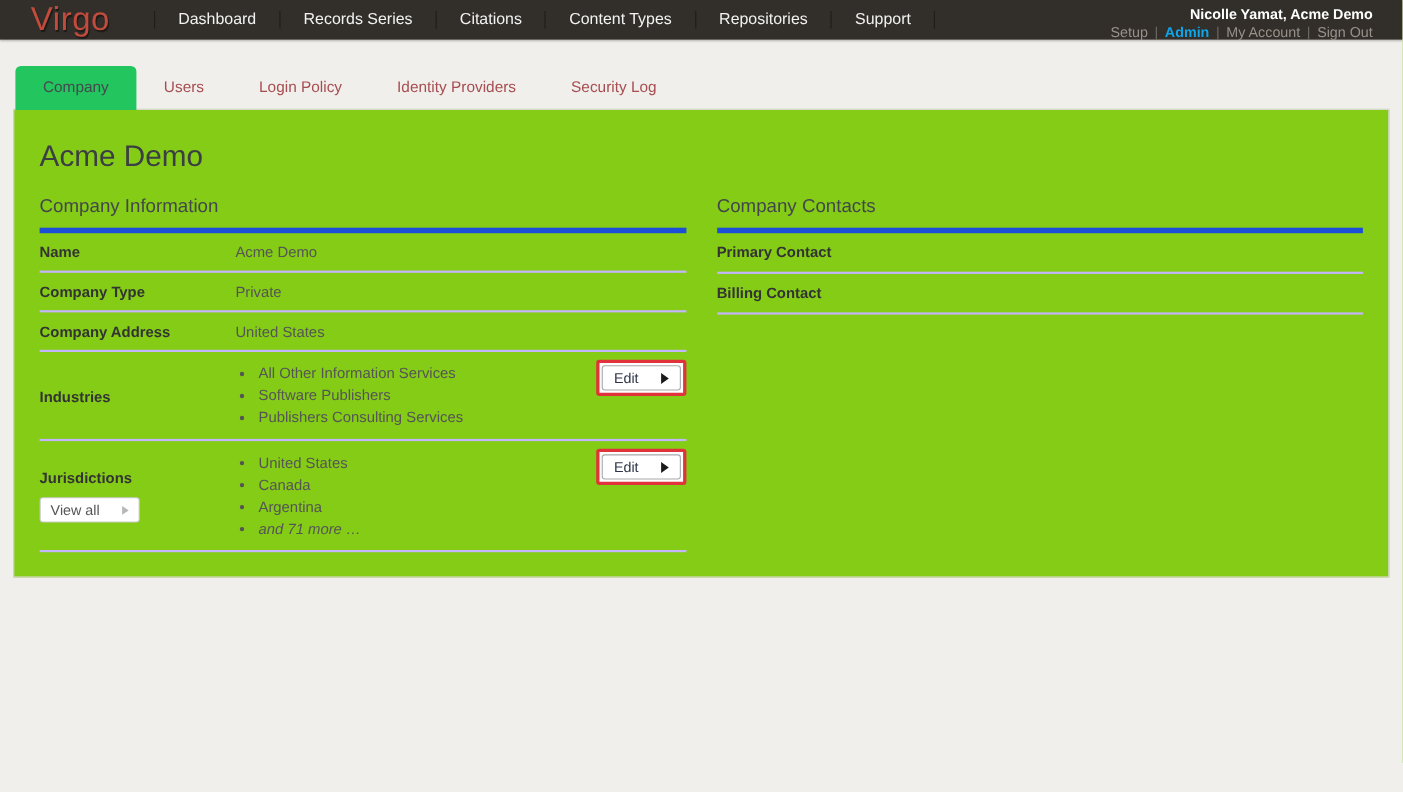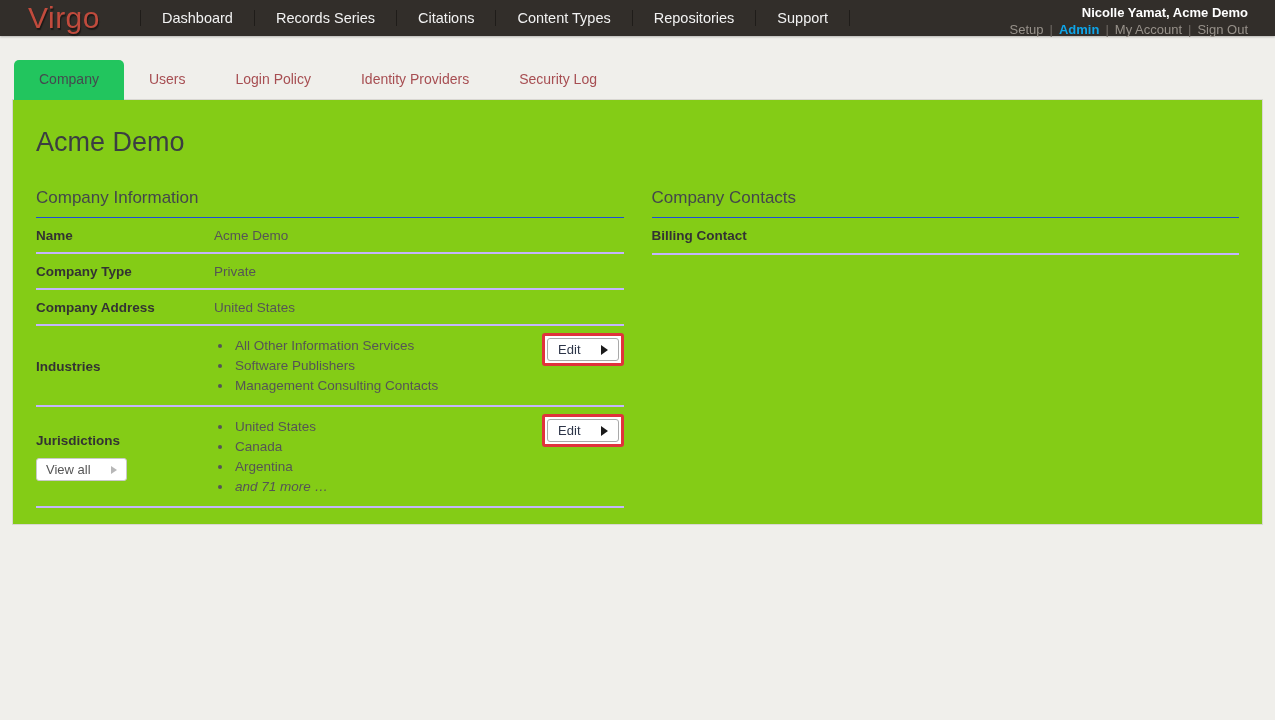--- a/index.html
+++ b/index.html
@@ -85,26 +85,26 @@
   }
   .page-title {
     margin-top: 27px;
     font-size: 27px;
     font-weight: normal;
     color: #3b3e42;
   }
   .columns { display: flex; gap: 28px; }
   .col { flex: 1; min-width: 0; }
   .section-heading {
-    margin-top: 30px;
+    margin-top: 20px;
     font-size: 17px;
     font-weight: normal;
     color: #43474b;
     padding-bottom: 9px;
-    border-bottom: 1px solid #1d4ed8;
+    border-bottom: 5px solid #1d4ed8;
   }
   .row {
     display: flex;
     padding: 9px 0;
     border-bottom: 2px solid #c4b5fd;
     font-size: 13.5px;
     position: relative;
     align-items: center;
   }
   .row-label { width: 178px; flex: 0 0 178px; font-weight: bold; color: #333333; padding-top: 1px; }
@@ -211,21 +211,21 @@
         <div class="row-label">Company Address</div>
         <div class="row-value">United States</div>
       </div>
 
       <div class="row">
         <div class="row-label">Industries</div>
         <div class="row-value">
           <ul class="bullets">
             <li>All Other Information Services</li>
             <li>Software Publishers</li>
-            <li>Management Consulting Contacts</li>
+            <li>Publishers Consulting Services</li>
           </ul>
         </div>
         <div class="edit-highlight">
           <button class="btn">
             <span>Edit</span>
             <span class="tri"></span>
           </button>
         </div>
       </div>
 
@@ -250,19 +250,22 @@
             <span>Edit</span>
             <span class="tri"></span>
           </button>
         </div>
       </div>
     </div>
 
     <div class="col">
       <h2 class="section-heading">Company Contacts</h2>
 
+      <div class="row contact-row">
+        <div class="row-label">Primary Contact</div>
+      </div>
 
       <div class="row contact-row">
         <div class="row-label">Billing Contact</div>
       </div>
     </div>
   </div>
 </div>
 
 </body></html>

